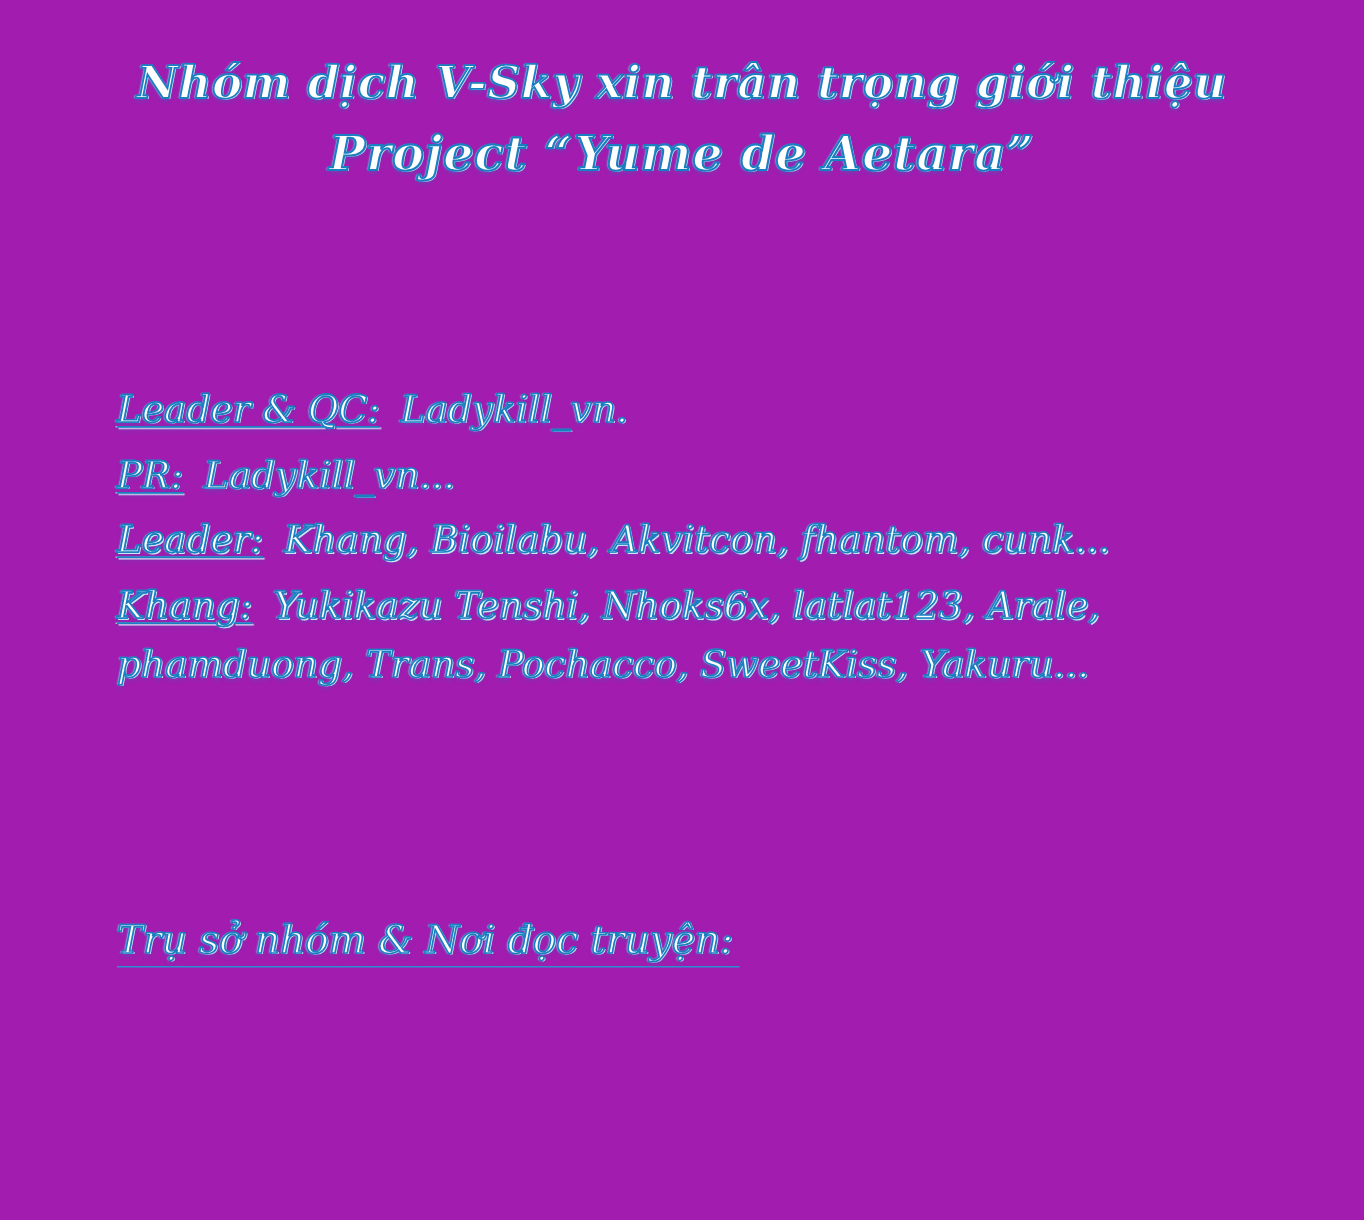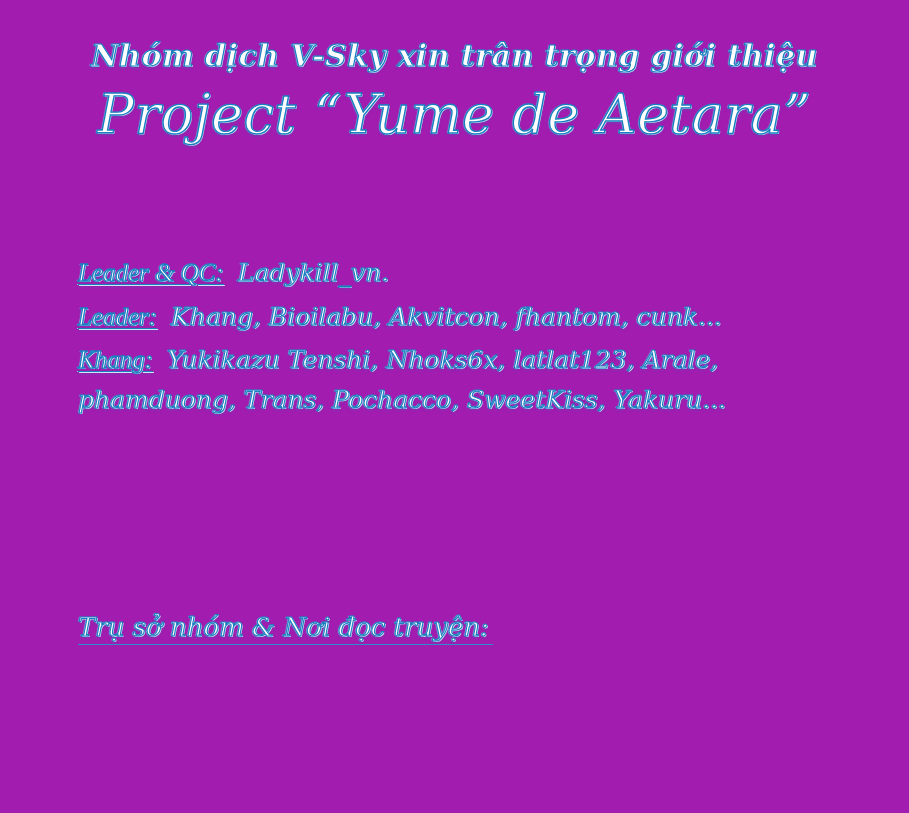--- a/index.html
+++ b/index.html
@@ -44,43 +44,42 @@
     text-align: center;
   }
   .header-line1 {
     font-size: 30px;
     letter-spacing: 0.5px;
     font-weight: 700;
     -webkit-text-stroke: 1.2px #1a7fc1;
   }
   .header-line2 {
     margin-top: 10px;
-    font-size: 54px;
-    font-weight: 400;
+    font-size: 32px;
+    font-weight: 700;
     letter-spacing: 0.5px;
     -webkit-text-stroke: 1.4px #1a7fc1;
   }
 
   
   .credits {
     position: absolute;
     left: 78px;
     top: 258px;
     width: 800px;
   }
   .credit-row {
     margin-bottom: 14px;
     font-size: 25px;
     line-height: 1.18;
   }
   .credit-row .label {
     text-decoration: underline;
     text-decoration-thickness: 1px;
     text-underline-offset: 3px;
-    font-family: Liberation Serif, serif;
   }
   .credit-row .value {
     margin-left: 6px;
   }
   .credit-cont {
     font-size: 25px;
     margin-top: -4px;
     margin-bottom: 16px;
   }
 
@@ -129,20 +128,24 @@
     <div class="blue header-line2">Project “Yume de Aetara”</div>
   </div>
 
   <div class="credits">
 
     <div class="credit-row">
       <span class="blue label">Leader &amp; QC:</span>
       <span class="blue value">Ladykill_vn.</span>
     </div>
 
+    <div class="credit-row">
+      <span class="blue label">PR:</span>
+      <span class="blue value">Ladykill_vn...</span>
+    </div>
 
     <div class="credit-row">
       <span class="blue label">Leader:</span>
       <span class="blue value">Khang, Bioilabu, Akvitcon, fhantom, cunk...</span>
     </div>
 
     <div class="credit-row">
       <span class="blue label">Khang:</span>
       <span class="blue value">Yukikazu Tenshi, Nhoks6x, latlat123, Arale,</span>
     </div>

